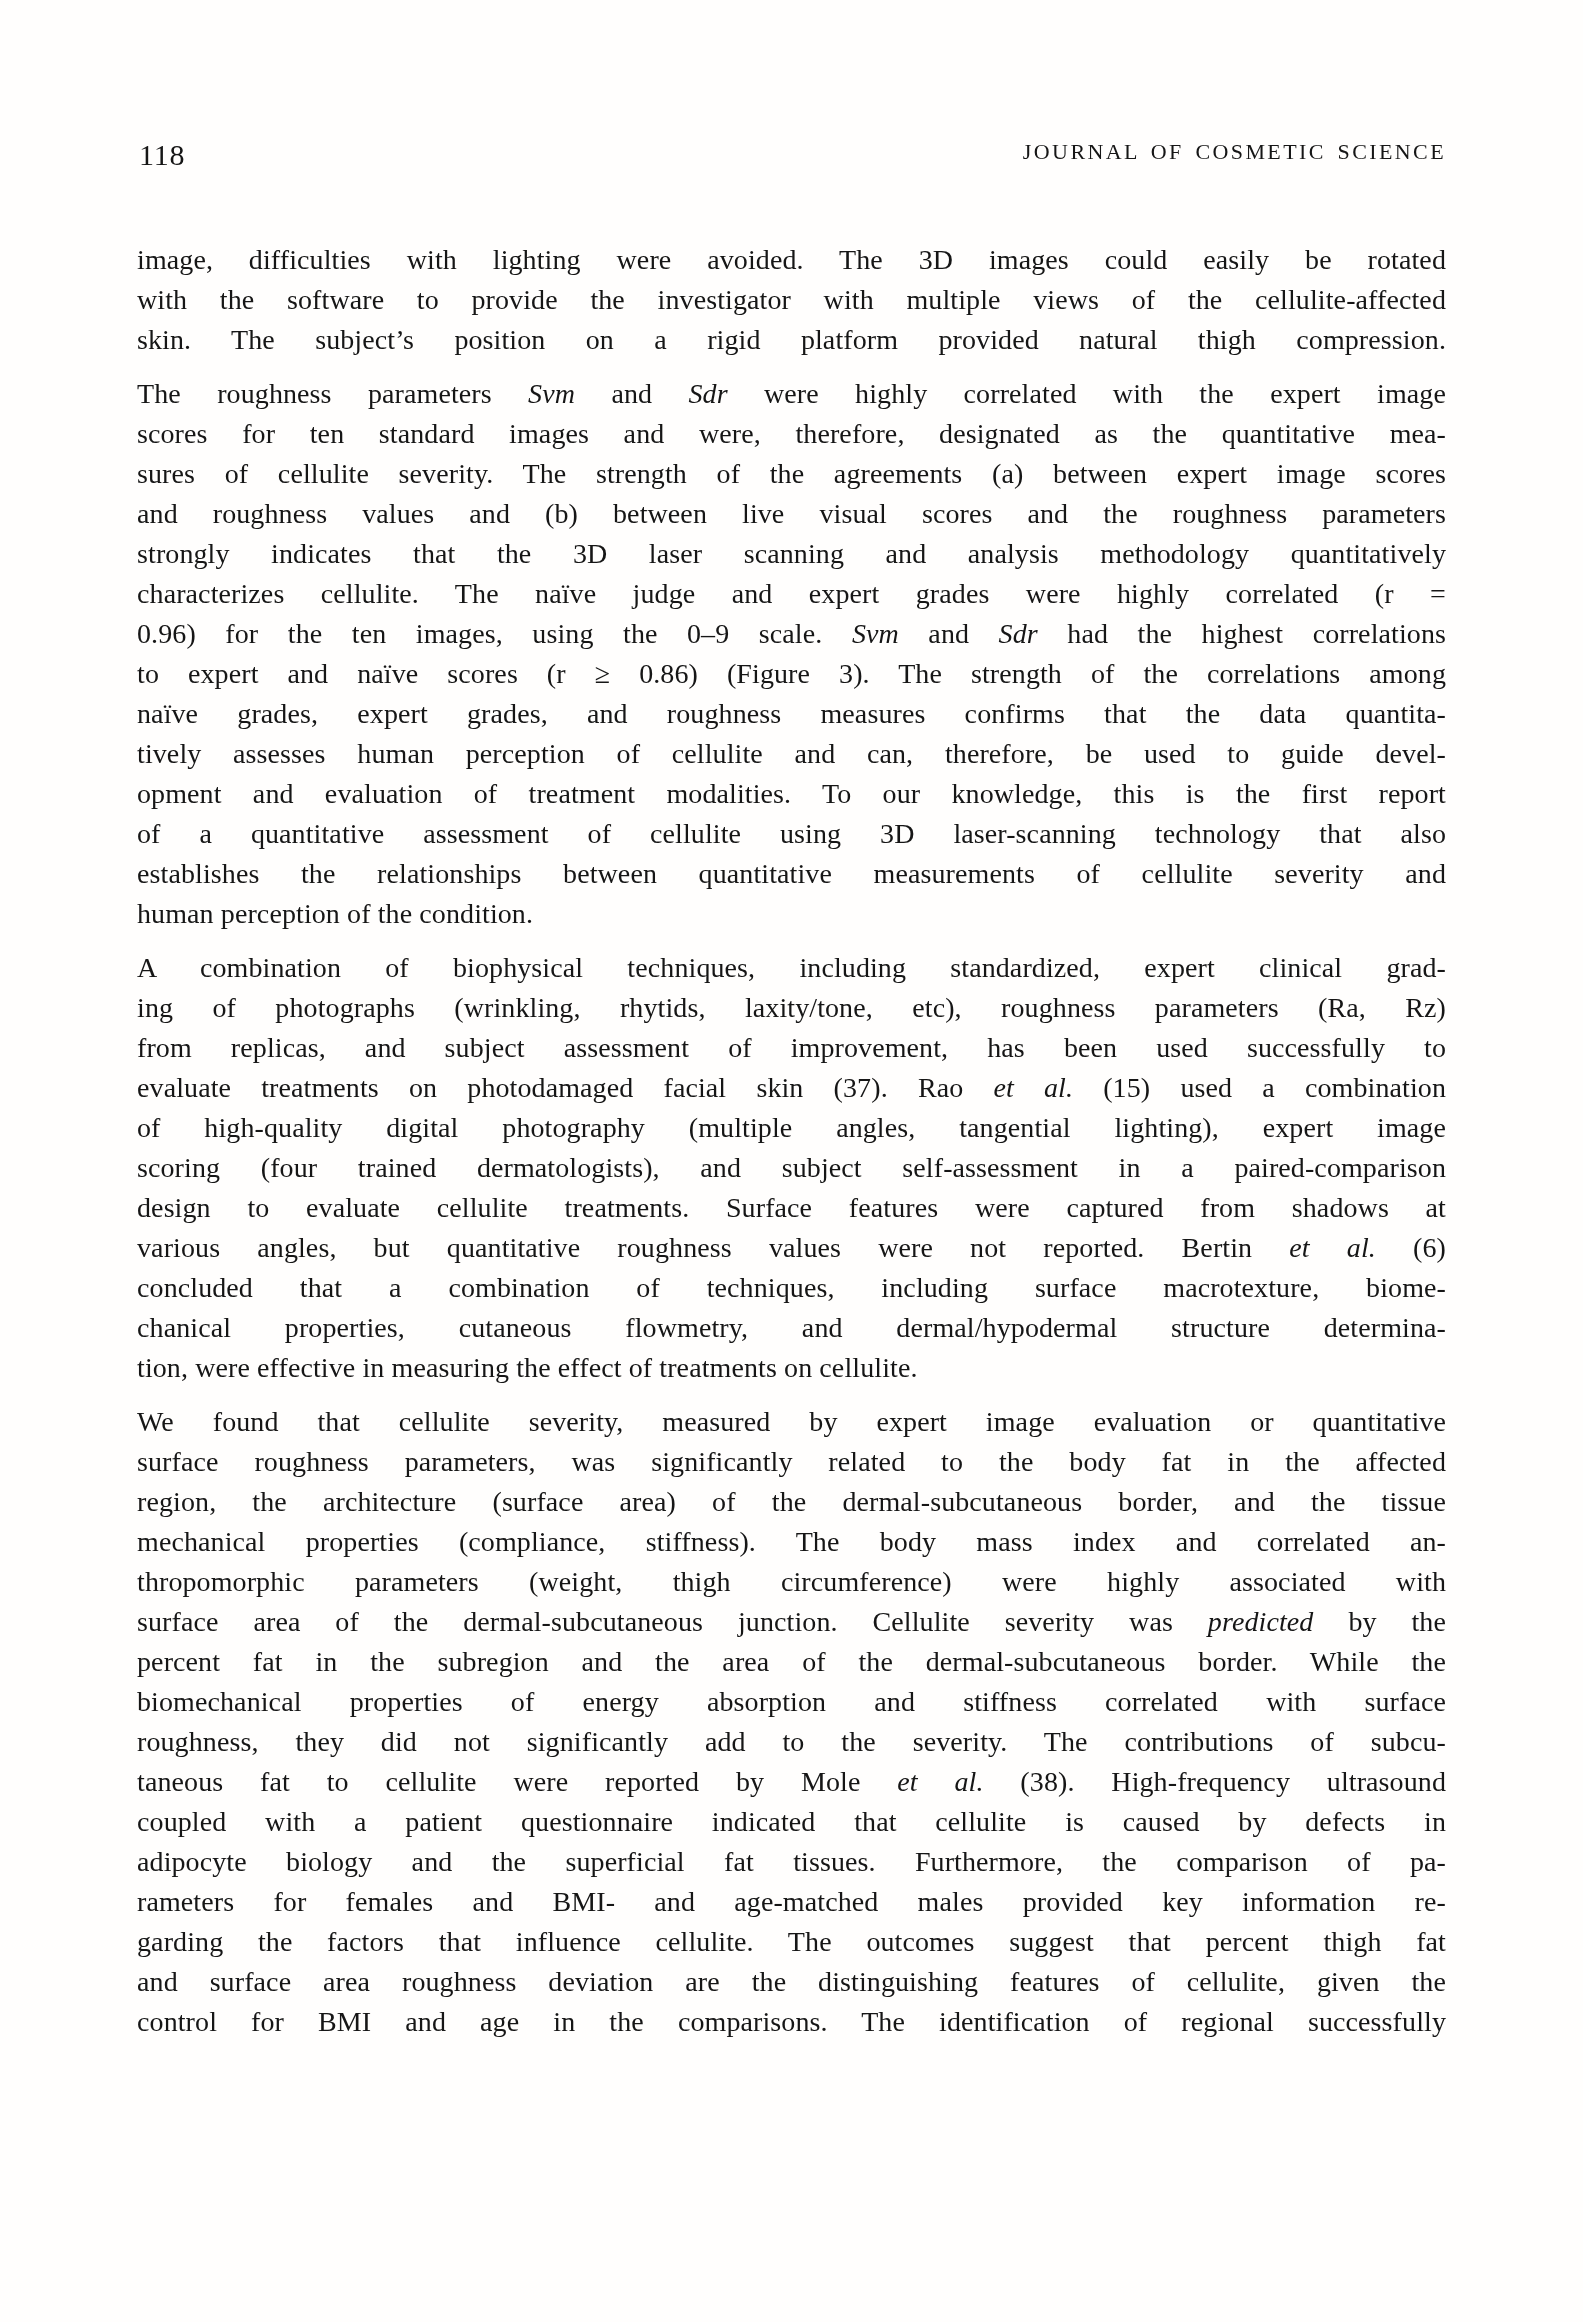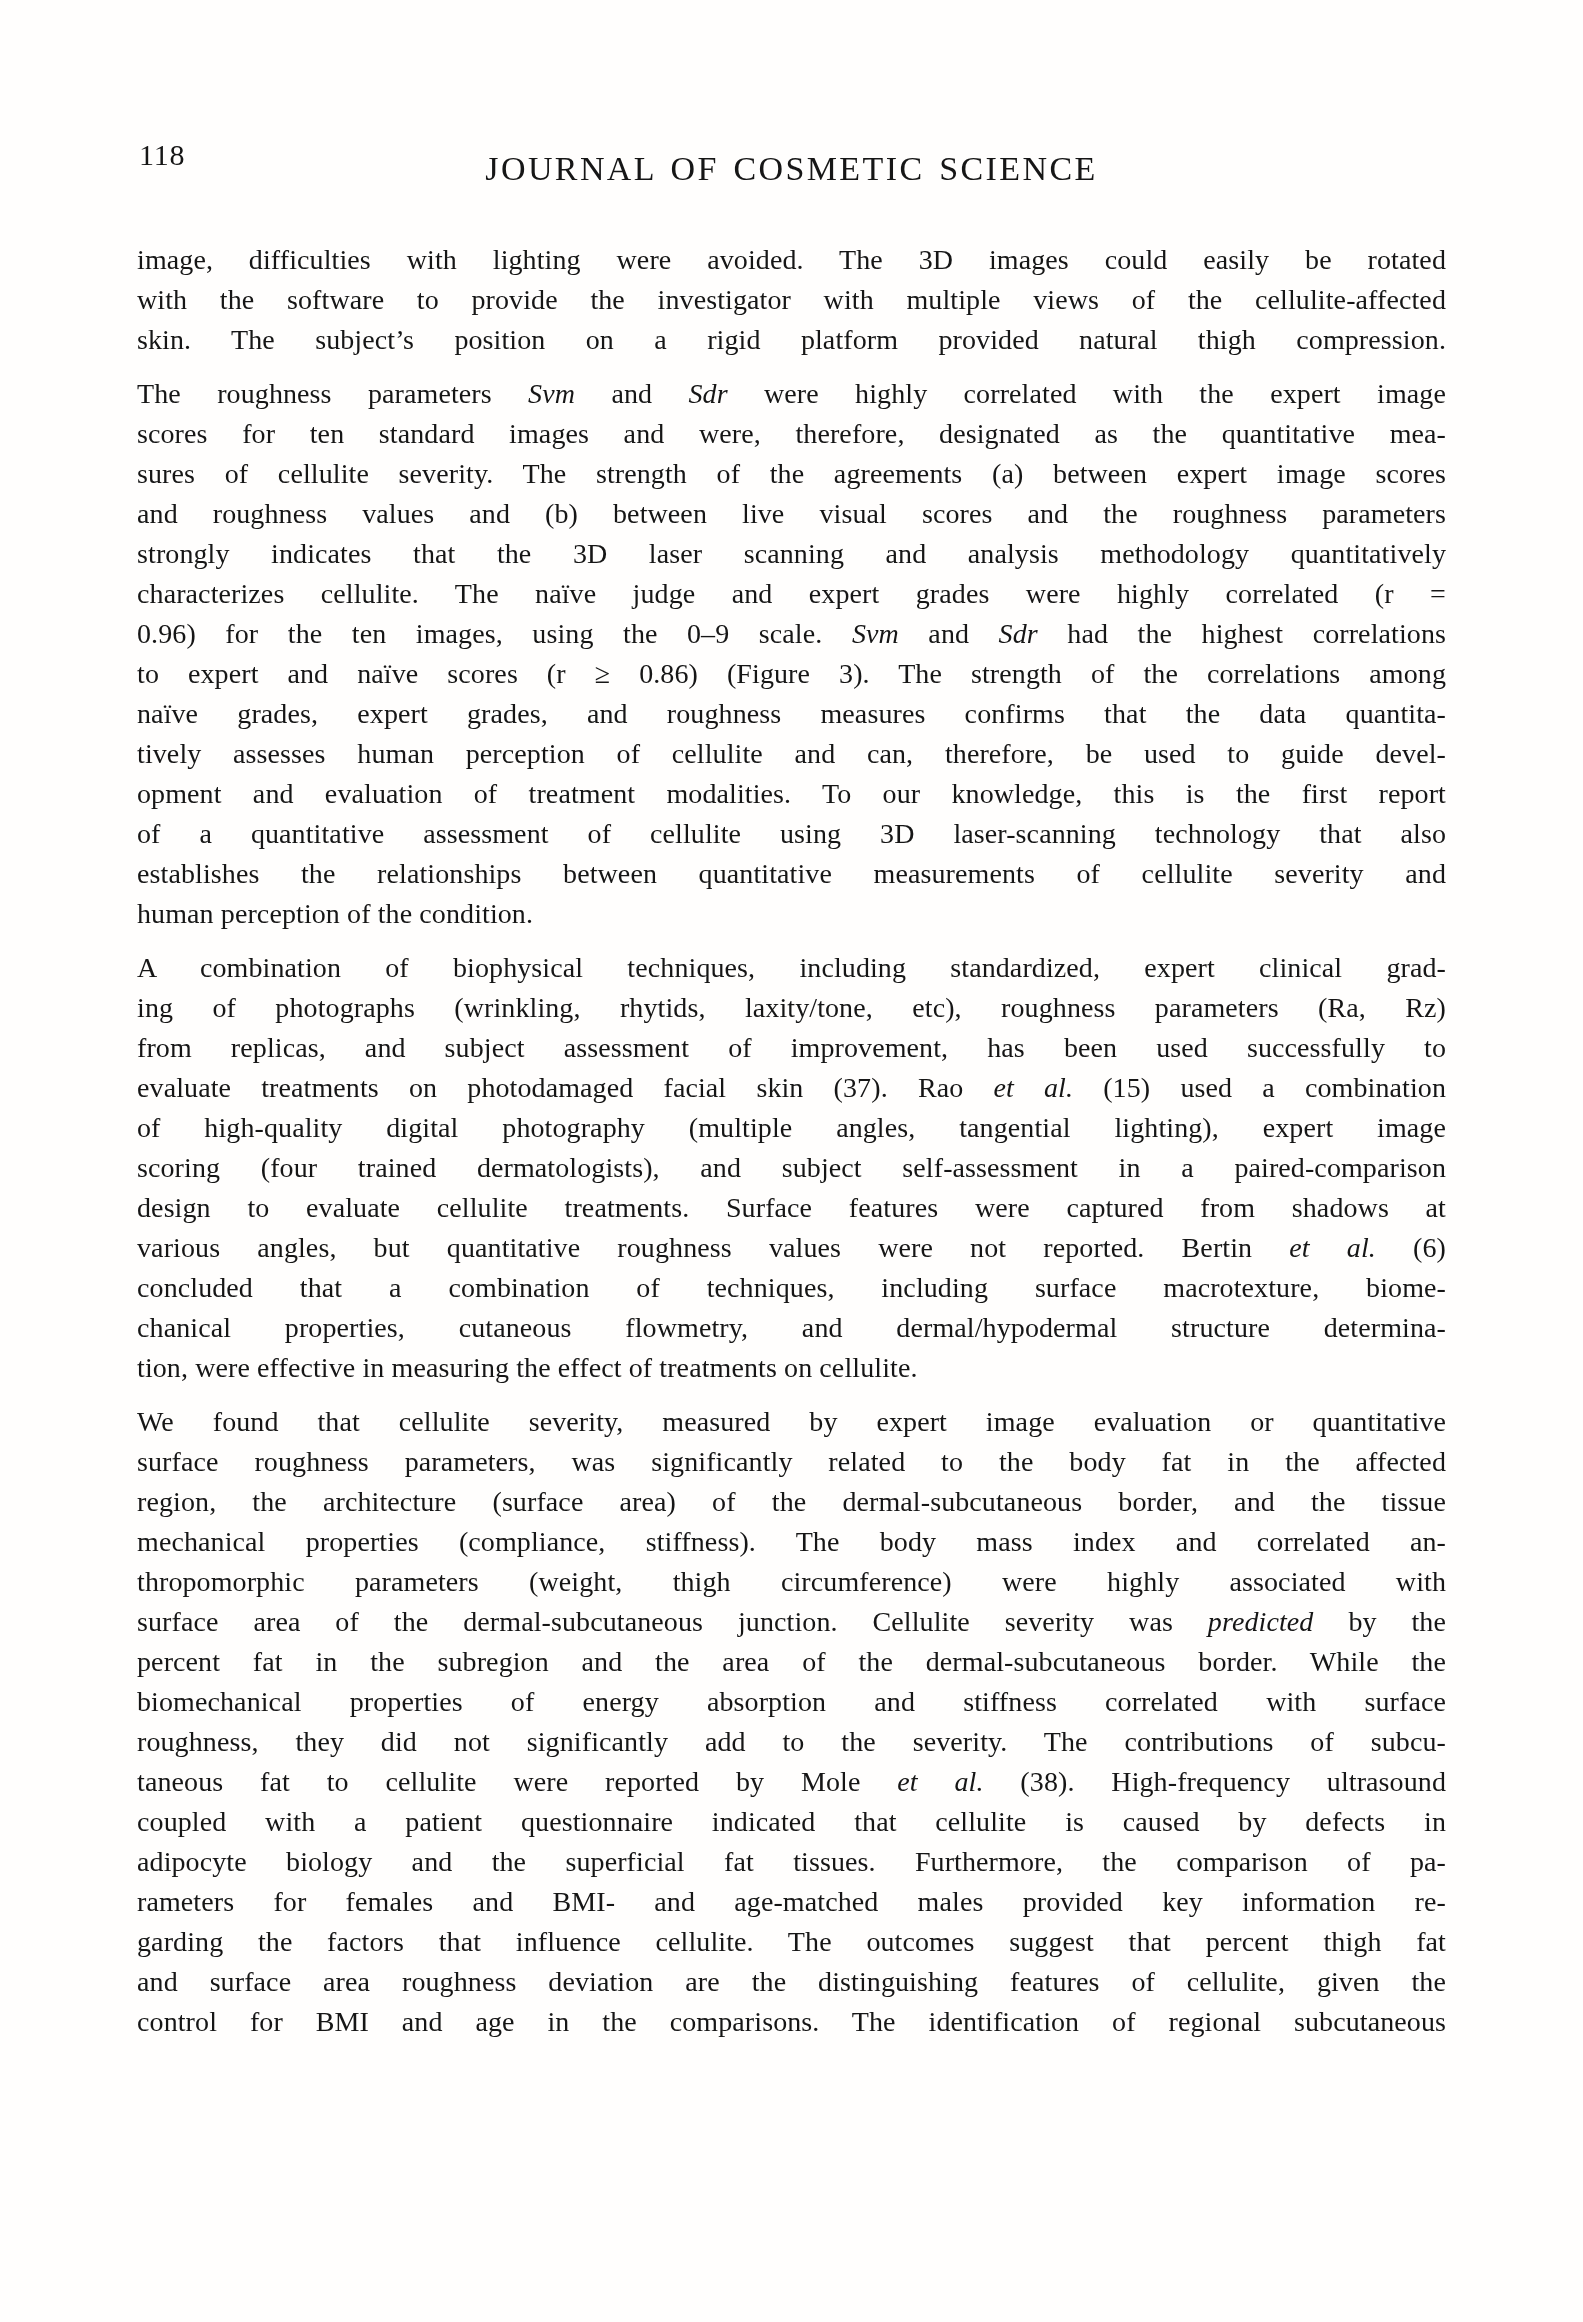--- a/index.html
+++ b/index.html
@@ -32,23 +32,23 @@
     left: 1.9px;
     top: 0;
     font-size: 30px;
     letter-spacing: 0.9px;
     text-align: center;
   }
   .journal-title {
     position: absolute;
     left: 0;
     right: 0;
-    top: 12px;
-    text-align: center;
-    font-size: 34px;
+    top: 1px;
+    text-align: right;
+    font-size: 22px;
     letter-spacing: 2.4px;
     word-spacing: 3.8px;
   }
   .text-block {
     position: absolute;
     top: 240px;
     left: 137px;
     width: 1309px;
   }
   .paragraph {
@@ -122,18 +122,18 @@
         <div class="line">surface area of the dermal-subcutaneous junction. Cellulite severity was <i>predicted</i> by the</div>
         <div class="line">percent fat in the subregion and the area of the dermal-subcutaneous border. While the</div>
         <div class="line">biomechanical properties of energy absorption and stiffness correlated with surface</div>
         <div class="line">roughness, they did not significantly add to the severity. The contributions of subcu-</div>
         <div class="line">taneous fat to cellulite were reported by Mole <i>et al.</i> (38). High-frequency ultrasound</div>
         <div class="line">coupled with a patient questionnaire indicated that cellulite is caused by defects in</div>
         <div class="line">adipocyte biology and the superficial fat tissues. Furthermore, the comparison of pa-</div>
         <div class="line">rameters for females and BMI- and age-matched males provided key information re-</div>
         <div class="line">garding the factors that influence cellulite. The outcomes suggest that percent thigh fat</div>
         <div class="line">and surface area roughness deviation are the distinguishing features of cellulite, given the</div>
-        <div class="line">control for BMI and age in the comparisons. The identification of regional subcutaneous</div>
+        <div class="line">control for BMI and age in the comparisons. The identification of regional successfully</div>
       </div>
   </div>
 
 </div>
 
 
 </body></html>

